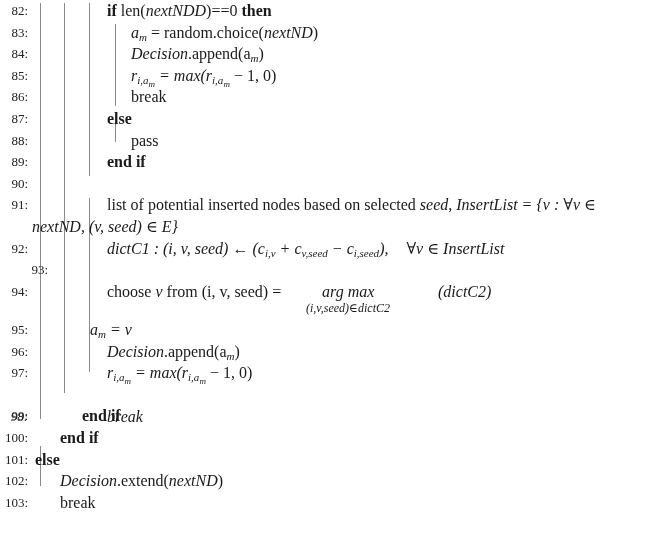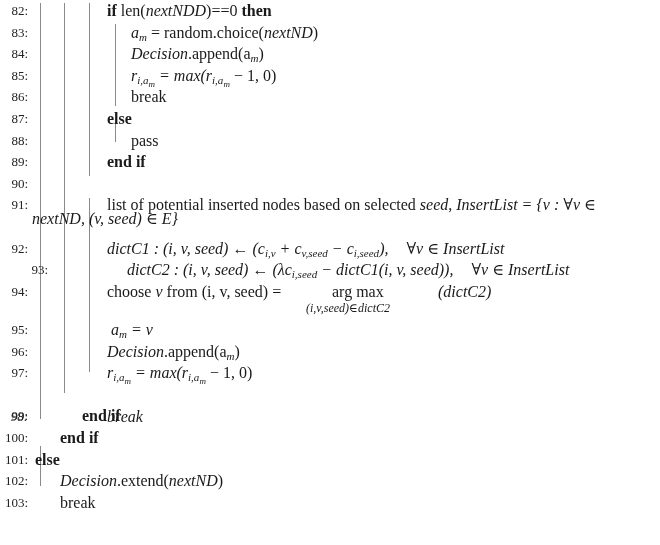--- a/index.html
+++ b/index.html
@@ -79,51 +79,48 @@
   <div class="line" style="top:172.8px; width:660px;">
     <span class="ln">90:</span>
   </div>
 
   <div class="line" style="top:194.4px; width:660px;">
     <span class="ln">91:</span>
     <span class="txt" style="left:107px;">
       <span>list of potential inserted nodes based on selected </span><span class="it">seed</span><span>, </span><span class="it">InsertList</span><span class="it"> = {v : ∀v ∈</span>
     </span>
   </div>
-  <div class="line" style="top:208px; width:586px;">
+  <div class="line" style="top:216px; width:586px;">
     <span class="txt it" style="left:32px;">nextND, (v, seed) ∈ E}</span>
   </div>
 
   <div class="line" style="top:237.6px; width:660px;">
     <span class="ln">92:</span>
     <span class="txt" style="left:107px;">
       <span class="it">dictC1</span><span class="it"> : (i, v, seed) ← (c</span><sub class="it">i,v</sub><span class="it"> + c</span><sub class="it">v,seed</sub><span class="it"> − c</span><sub class="it">i,seed</sub><span class="it">),</span><span class="it" style="margin-left:18px;">∀v ∈ InsertList</span>
     </span>
   </div>
 
   <div class="line" style="top:259.2px; width:660px;margin-left:20px;">
     <span class="ln">93:</span>
-    <span class="txt" style="left:107px;">
-      <span class="it">dictC2</span><span class="it"> : (i, v, seed) ← (λc</span><sub class="it">i,seed</sub><span class="it"> − dictC1(i, v, seed)),</span><span class="it" style="margin-left:18px;">∀v ∈ InsertList</span>
-    </span>
   </div>
 
   <div class="line" style="top:280.8px; width:660px; height:36px;">
     <span class="ln">94:</span>
     <span class="txt" style="left:107px;">
       <span>choose </span><span class="it">v</span><span> from (i, v, seed) = </span>
     </span>
-    <span class="txt" style="left:332px;">arg max</span>
+    <span class="txt" style="left:322px;font-style:italic;">arg max</span>
     <span class="argsub" style="left:306px; top:20px;">(i,v,seed)∈dictC2</span>
     <span class="txt it" style="left:398px;margin-left:40px;">(dictC2)</span>
   </div>
 
   <div class="line" style="top:319px; width:660px;">
     <span class="ln">95:</span>
-    <span class="txt it" style="left:111px;">
+    <span class="txt it" style="left:90px;">
       <span>a</span><sub>m</sub><span> = v</span>
     </span>
   </div>
 
   <div class="line" style="top:340.6px; width:558px;">
     <span class="ln">96:</span>
     <span class="txt" style="left:107px;">
       <span class="it">Decision</span><span>.append(a</span><sub class="it">m</sub><span>)</span>
     </span>
   </div>

